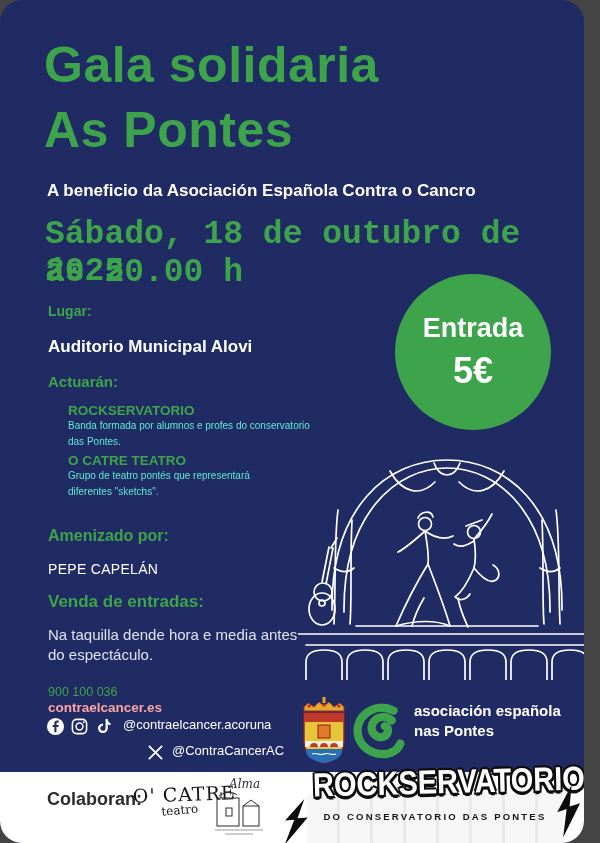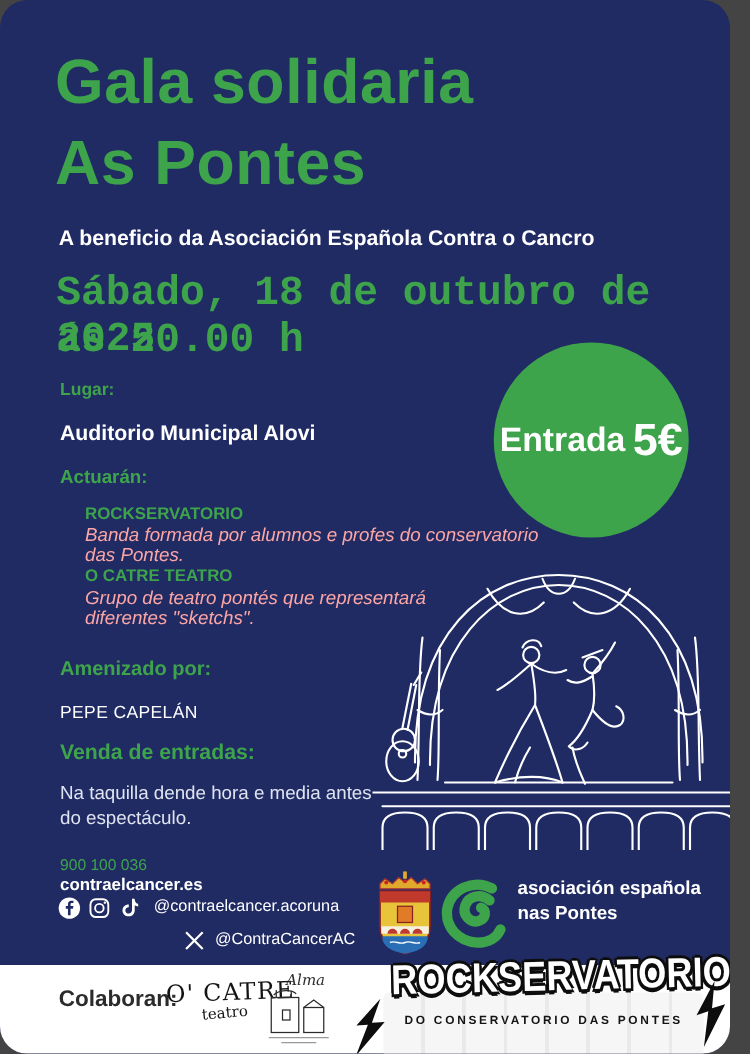--- a/index.html
+++ b/index.html
@@ -16,44 +16,44 @@
   .title-l1 { top:36px; }
   .title-l2 { top:101px; }
   .subtitle { left:47px; top:181px; font-size:17px; font-weight:700; color:#fff; }
 
   .date-line { left:45px; font-size:33px; font-weight:700; color:#3ea44b;font-family:Liberation Mono, monospace; }
   .date-l1 { top:216px; }
   .date-l2 { top:254px; }
 
   .badge {
     left:395px; top:274px; width:156px; height:156px; border-radius:50%;
-    background:#3ea44b; display:flex; flex-direction:row; align-items:center;
+    background:#3ea44b; display:flex; flex-direction:column; align-items:center;
     justify-content:center; gap:6px; color:#fff; text-align:center;
   }
   .badge-label { font-size:27px; font-weight:700; }
   .badge-price { font-size:36px; font-weight:700; }
 
   .lbl { left:48px; font-weight:700; color:#3ea44b; }
   .lugar-label   { top:303px; font-size:14px; }
   .lugar-value   { left:48px; top:337px; font-size:17px; font-weight:700; color:#fff; }
   .actuaran-label{ top:373px; font-size:15px; }
 
   .act-name { left:68px; font-size:13.5px; font-weight:700; color:#3ea44b; }
-  .act-desc { left:68px; font-size:15px; color:#fca5a5;font-style:italic; }
+  .act-desc { left:68px; font-size:10px; color:#5eead4; }
   .a1n { top:403px; } .a1d0 { top:420px; } .a1d1 { top:436px; }
   .a2n { top:453px; } .a2d0 { top:470px; } .a2d1 { top:486px; }
 
   .amenizado-label { top:527px; font-size:16px; }
   .amenizado-value { left:48px; top:561px; font-size:14px; color:#fff; letter-spacing:.3px; }
   .venda-label { top:592px; font-size:17px; }
   .venda-line  { left:48px; font-size:15px; color:#dfe4f0; }
   .v0 { top:626px; } .v1 { top:646px; }
 
   .phone   { left:48px; top:685px; font-size:12.5px; color:#3ea44b; }
-  .website { left:48px; top:700px; font-size:13.5px; font-weight:700; color:#ffffff; }
+  .website { left:48px; top:700px; font-size:13.5px; font-weight:700; color:#fca5a5; }
 
   .social-row1 { left:46px; top:717px; display:flex; gap:5px; }
   .social-row1 .handle { font-size:13px; color:#fff; margin-left:5px; }
   .social-row2 { left:146px; top:743px; display:flex; align-items:flex-start; gap:7px; }
   .social-row2 .handle { font-size:13px; color:#fff; }
   .sicon { width:19px; height:19px; display:block; }
 
   .crest { left:296px; top:697px; }
   .aecc  { left:352px; top:701px; }
   .org-text { left:414px; top:701px; font-size:15px; font-weight:700; color:#fff; line-height:20px; }

